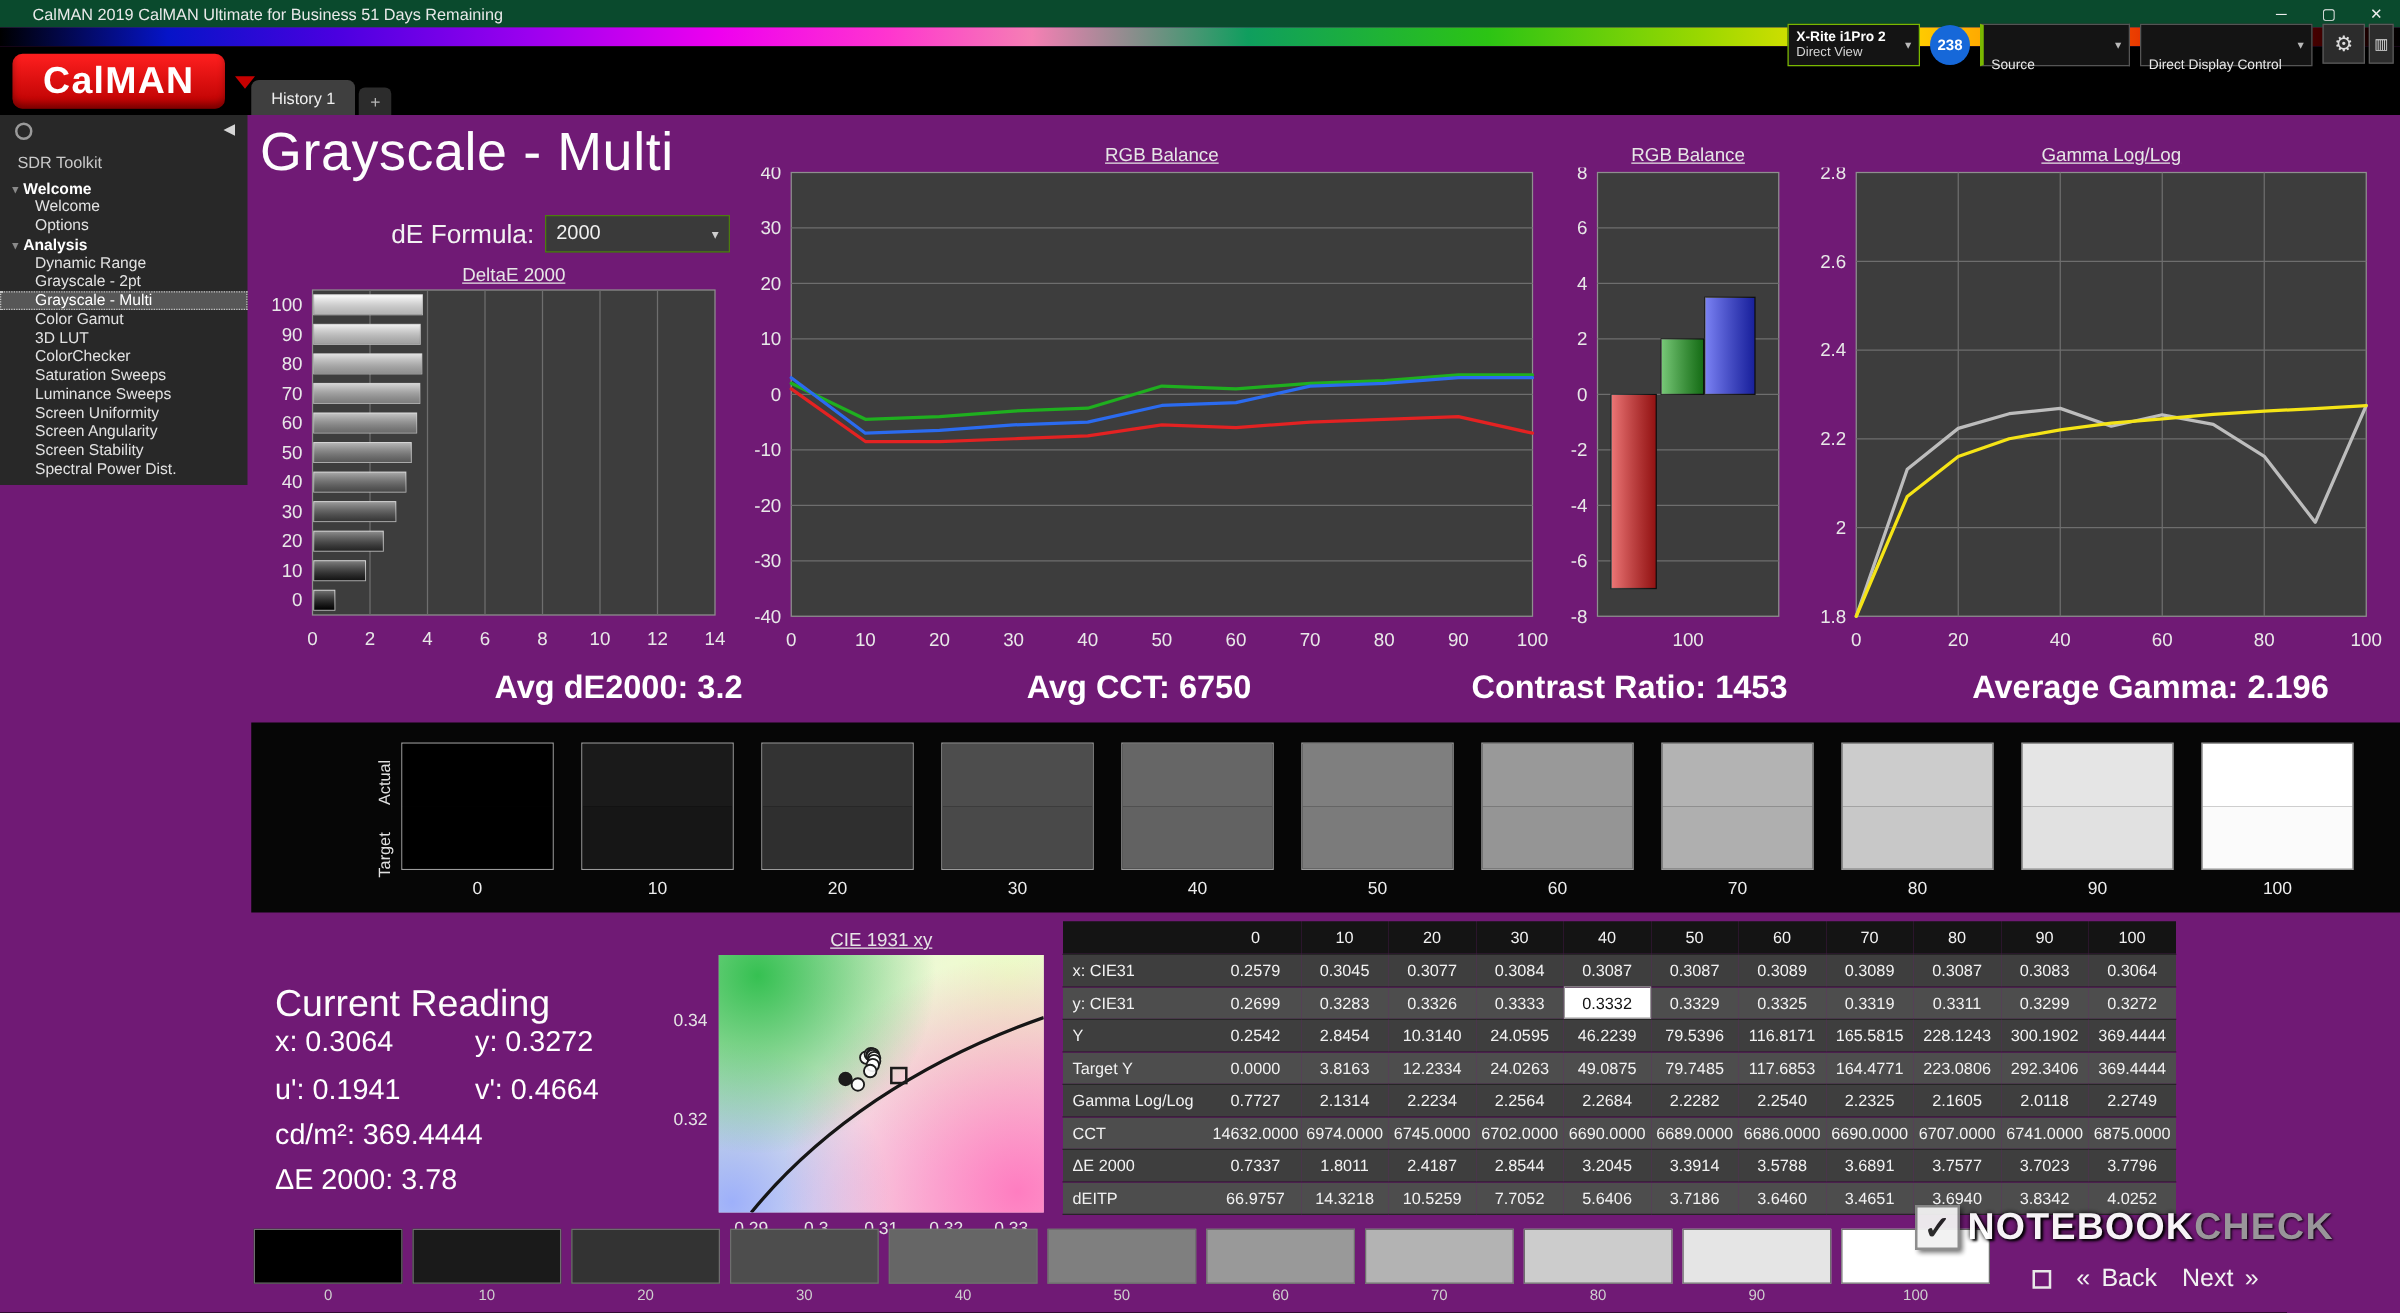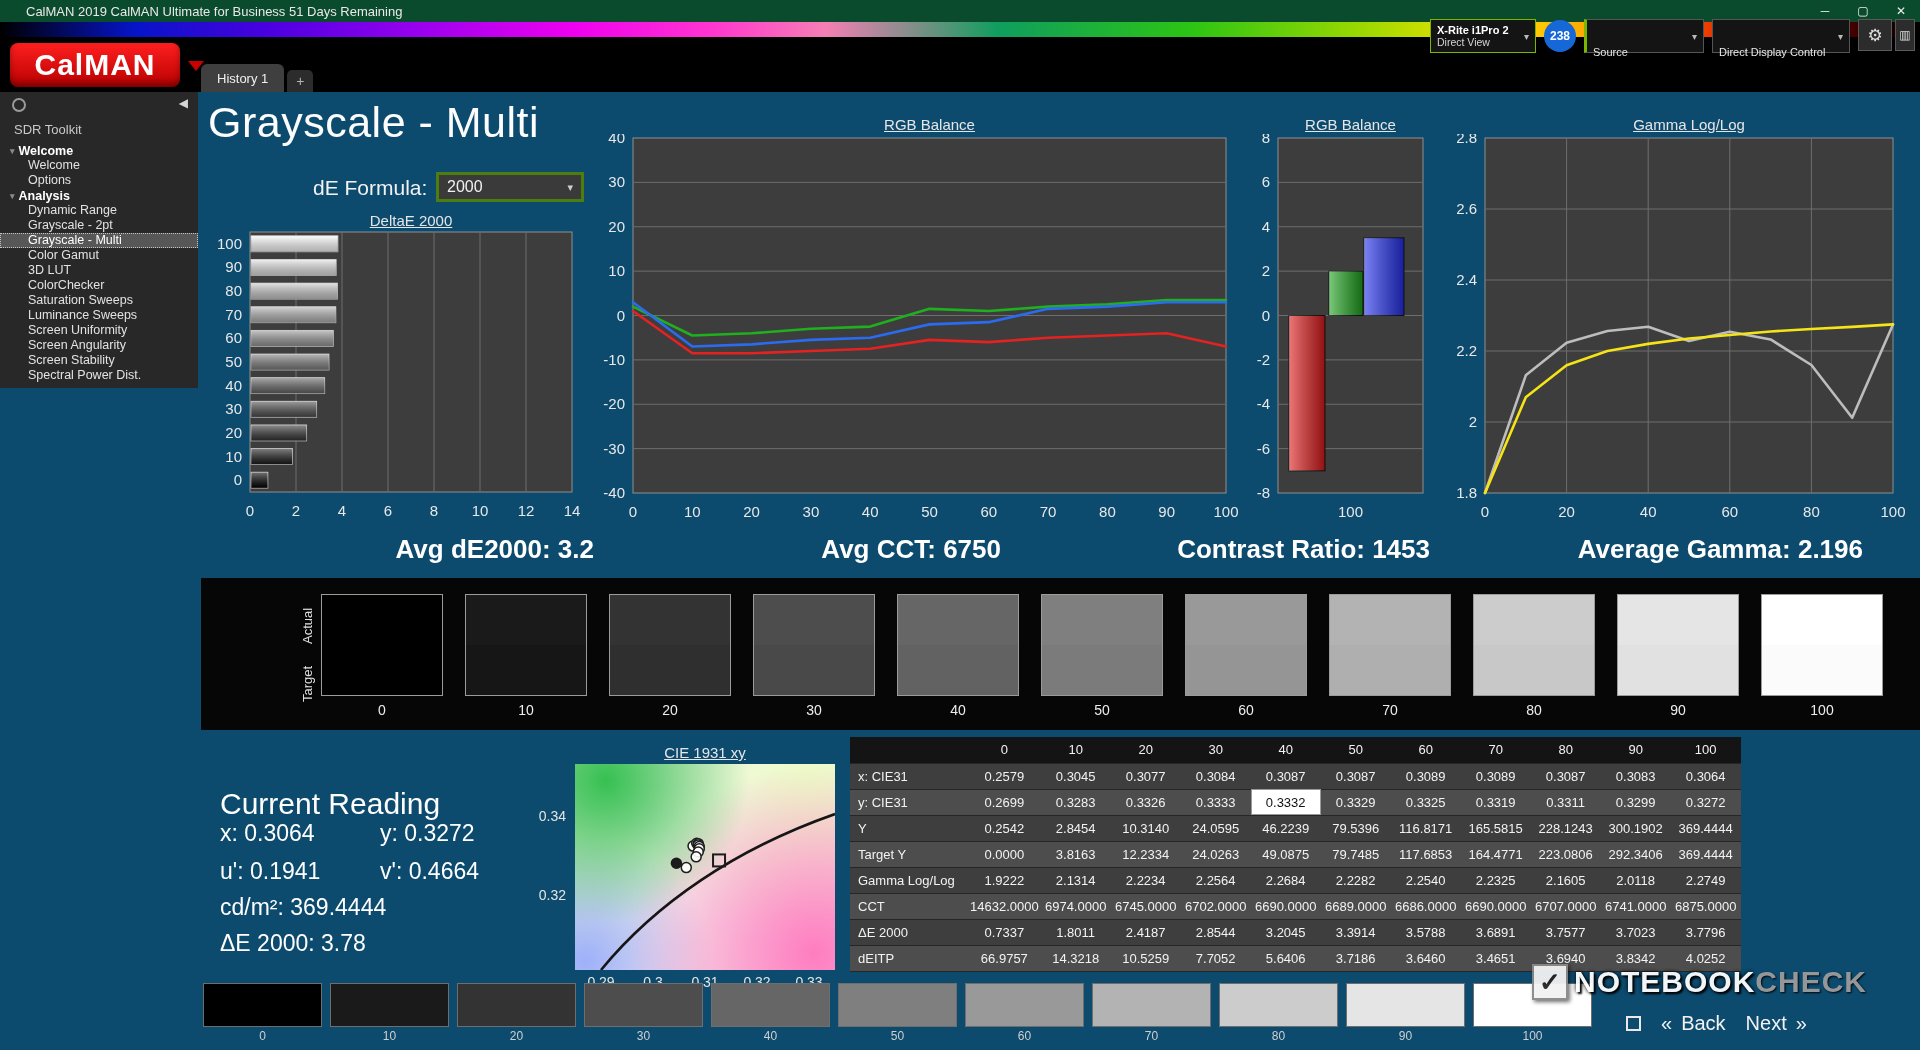--- a/index.html
+++ b/index.html
@@ -1,17 +1,17 @@
 <!DOCTYPE html>
 <html><head>
 <meta charset="utf-8">
 <style>
   *{margin:0;padding:0;box-sizing:border-box;}
   html,body{background:#000;}
-  .app{position:relative;width:1920px;height:1050px;background:#0c4a6e;overflow:hidden;
+  .app{position:relative;width:1920px;height:1050px;background:#701a75;overflow:hidden;
        font-family:"Liberation Sans",sans-serif;color:#fff;}
 
   
   .titlebar{position:absolute;left:0;top:0;width:1920px;height:22px;background:#0a4a2d;
             display:flex;align-items:center;padding-left:5px;}
   .app-icon{width:14px;height:14px;border-radius:50%;margin-right:7px;
             background:conic-gradient(#19c37d,#1ec2e0,#2743d8,#b228d8,#e02626,#e0c televisão426,#19c37d);}
   .titlebar-text{font-size:13px;color:#e9e9e9;}
   .win-controls{margin-left:auto;display:flex;height:22px;}
   .win-btn{width:38px;height:22px;display:flex;align-items:center;justify-content:center;
@@ -68,21 +68,21 @@
   .tree-arrow{color:#8a8a8a;font-size:9px;margin-right:4px;}
   .tree-item{height:15px;line-height:15px;padding-left:28px;font-size:12.5px;color:#e2e2e2;
     cursor:pointer;white-space:nowrap;overflow:hidden;}
   .tree-item.selected{background:#575757;outline:1px dotted #c5c5c5;outline-offset:-1px;color:#fff;}
 
   
   .page-title{position:absolute;left:208px;top:98px;font-size:43px;font-weight:300;color:#fdfdfd;
     letter-spacing:.5px;}
   .de-label{position:absolute;left:313px;top:176px;font-size:21px;color:#f2f2f2;}
   .de-select{position:absolute;left:436px;top:172px;width:148px;height:30px;background:#3a3a3a;
-    border:3px solid #4d7c0f;display:flex;align-items:center;padding:0 8px;font-size:16px;
+    border:1px solid #4d7c0f;display:flex;align-items:center;padding:0 8px;font-size:16px;
     color:#f0f0f0;cursor:pointer;}
   .de-select .caret{margin-left:auto;color:#cfcfcf;font-size:11px;}
 
   
   .chart-title{position:absolute;text-align:center;font-size:15px;color:#e6e6e6;height:18px;text-decoration:underline;}
   .chart-svg{position:absolute;}
   .ct-deltae{left:250px;top:212px;width:322px;}
   .ct-rgb{left:633px;top:116px;width:593px;}
   .ct-rgbbars{left:1278px;top:116px;width:145px;}
   .ct-gamma{left:1485px;top:116px;width:408px;}
@@ -581,21 +581,21 @@
           <td class="t-val">49.0875</td>
           <td class="t-val">79.7485</td>
           <td class="t-val">117.6853</td>
           <td class="t-val">164.4771</td>
           <td class="t-val">223.0806</td>
           <td class="t-val">292.3406</td>
           <td class="t-val">369.4444</td>
         </tr>
         <tr class="even">
           <td class="t-label">Gamma Log/Log</td>
-          <td class="t-val">1.9222</td>
+          <td class="t-val">0.7727</td>
           <td class="t-val">2.1314</td>
           <td class="t-val">2.2234</td>
           <td class="t-val">2.2564</td>
           <td class="t-val">2.2684</td>
           <td class="t-val">2.2282</td>
           <td class="t-val">2.2540</td>
           <td class="t-val">2.2325</td>
           <td class="t-val">2.1605</td>
           <td class="t-val">2.0118</td>
           <td class="t-val">2.2749</td>

